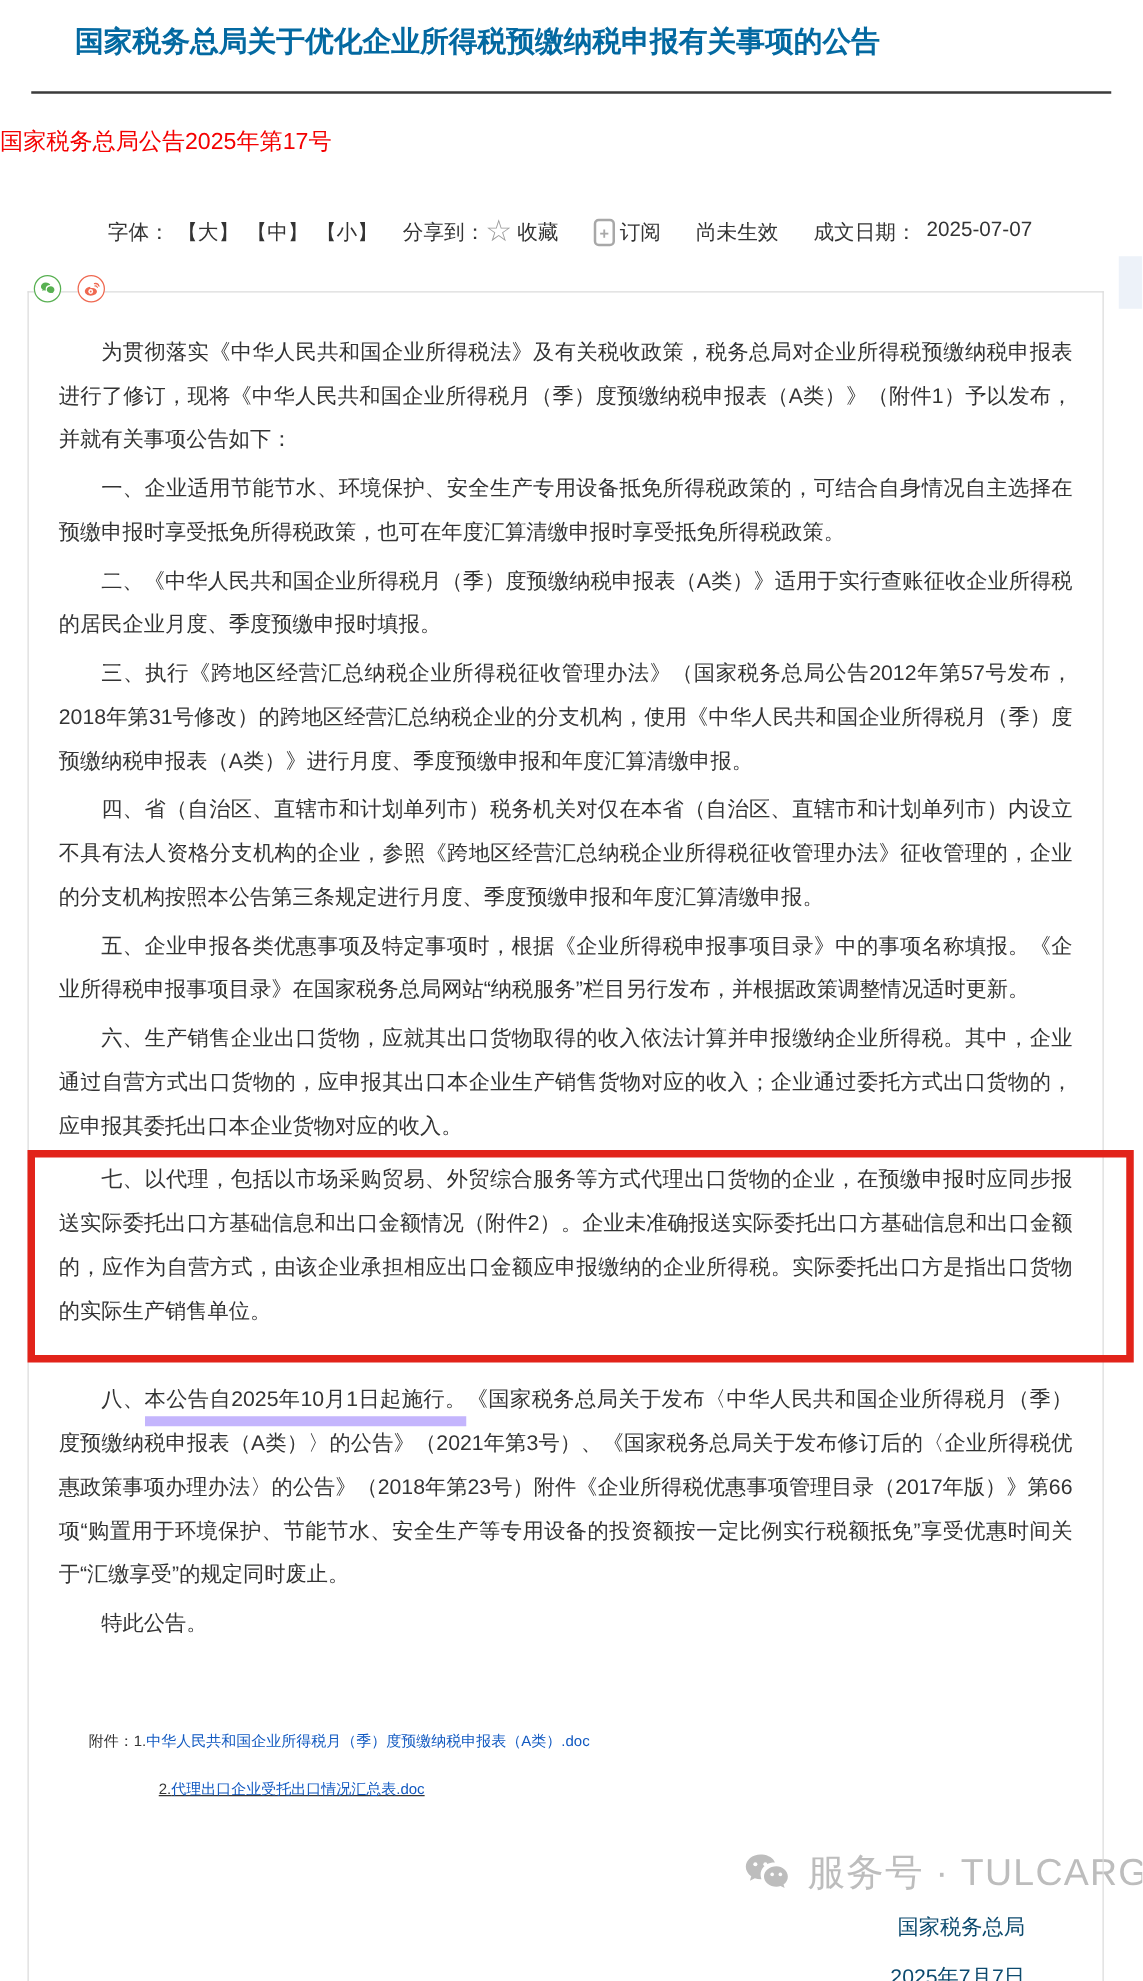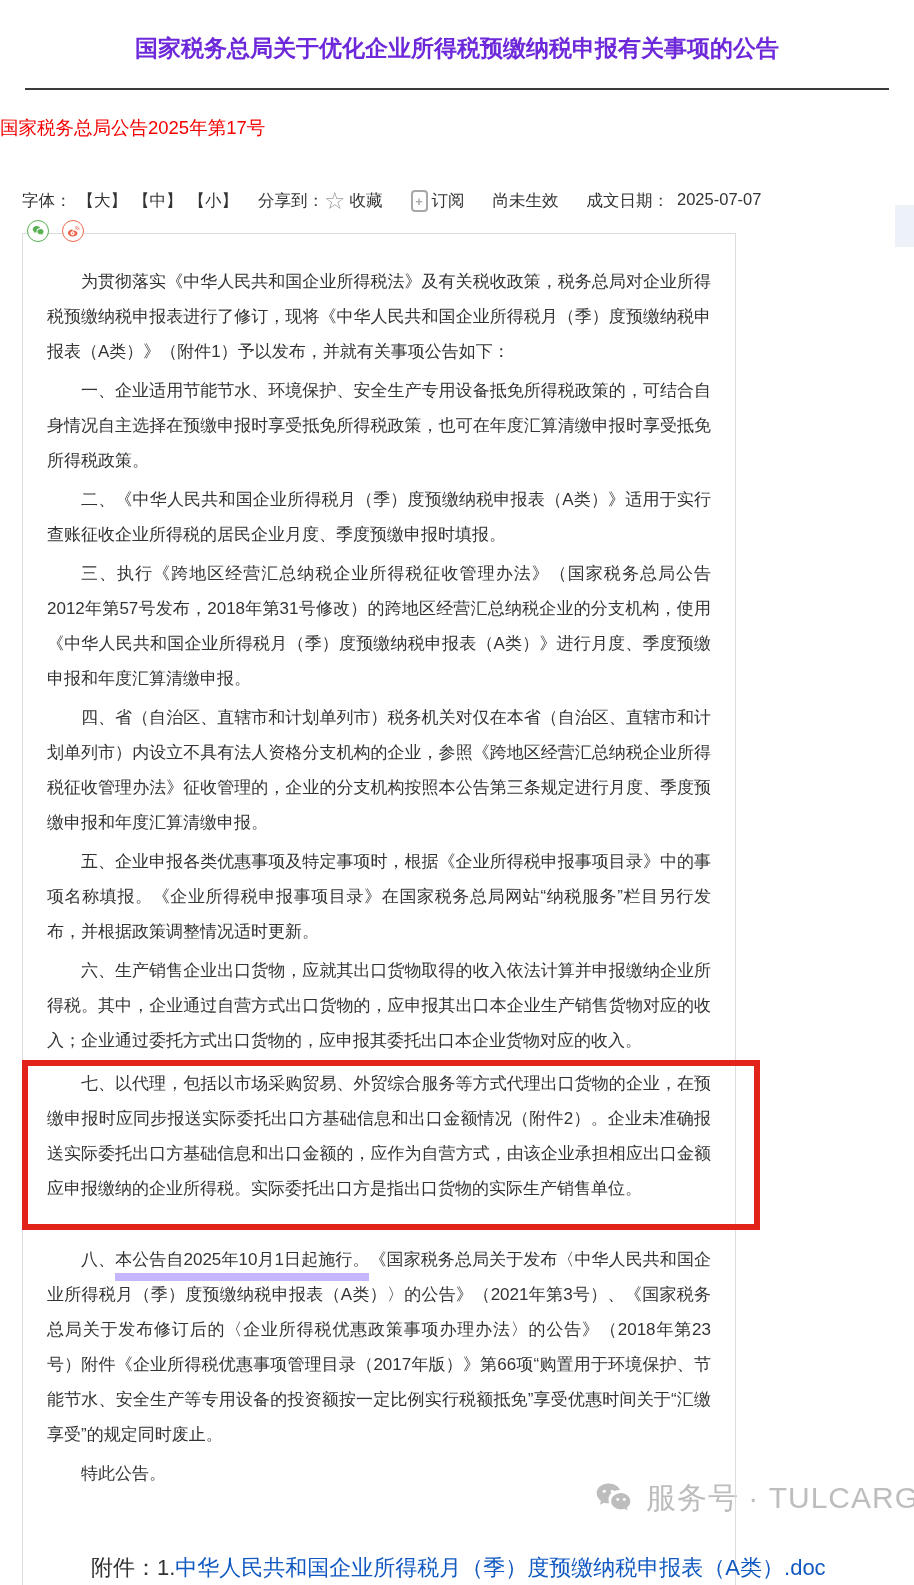--- a/index.html
+++ b/index.html
@@ -8,43 +8,42 @@
     position: relative;
     width: 914px;
     height: 1585px;
     margin: 0 auto;
     background: #fff;
     overflow: hidden;
     font-family: "Liberation Sans", "DejaVu Sans", sans-serif;
     color: #333;
   }
   .doc-title {
-    padding: 32px 60px 0;
-    text-align: center;
+    padding: 17px 60px 0;
     font-size: 23px;
     font-weight: bold;
-    color: #6d28d9;
+    color: #0369a1;
     line-height: 32px;
   }
   .title-rule {
     margin: 24px 25px 0;
     border: none;
     border-top: 2px solid #3b3b3b;
     height: 0;
   }
   .doc-number {
     margin-top: 25px;
     text-align: left;
     font-size: 18.5px;
     color: #f40000;
   }
   .toolbar {
     margin: 50px 24px 0 22px;
     display: flex;
-    justify-content: flex-start;
+    justify-content: center;
     align-items: center;
     font-size: 16.5px;
     color: #333;
     white-space: nowrap;
   }
   .toolbar-left { display: flex; align-items: center; gap: 6px; }
   .font-size-btn { cursor: pointer; }
   .share-label { margin-left: 14px; }
   .toolbar-right { display: flex; align-items: center; gap: 28px; }
   .tool-item { display: flex; align-items: center; gap: 4px; cursor: pointer; }
@@ -76,21 +75,21 @@
 
   .watermark {
     position: absolute; top: 1478px; left: 590px;
     display: flex; align-items: center; gap: 10px;
     color: #bdbdbd; font-size: 30px; letter-spacing: 1px;
     white-space: nowrap; z-index: 1;
   }
 
   .content-box {
     position: absolute; left: 22px; top: 233px;
-    width: 714px; height: 1352px;
+    width: 861px; height: 1352px;
     border: 1px solid #dcdcdc; border-bottom: none;
     padding: 30px 24px 0;
     background: transparent;
     z-index: 2;
   }
   .doc-body p {
     font-size: 17px;
     line-height: 35px;
     color: #333;
     text-indent: 2em;
@@ -102,21 +101,21 @@
     margin: -2px -49px 12px -25px;
     padding: 0 43px 18px 19px;
   }
   .highlight-box p { margin: 0; }
   .effective-underline {
     border-bottom: 8px solid #c4b5fd;
     padding-bottom: 4px;
   }
   .attachments {
     margin-top: 58px;
-    font-size: 22px;
+    font-size: 12px;
     line-height: 38px;
     padding-left: 2em;
   }
   .attach-row { white-space: nowrap; }
   .attach-row.second { padding-left: 56px; text-decoration: underline; }
   .attach-link { color: #1159c1; text-decoration: none; cursor: pointer; }
   .signature {
     margin-top: 72px;
     text-align: right;
     padding-right: 38px;

